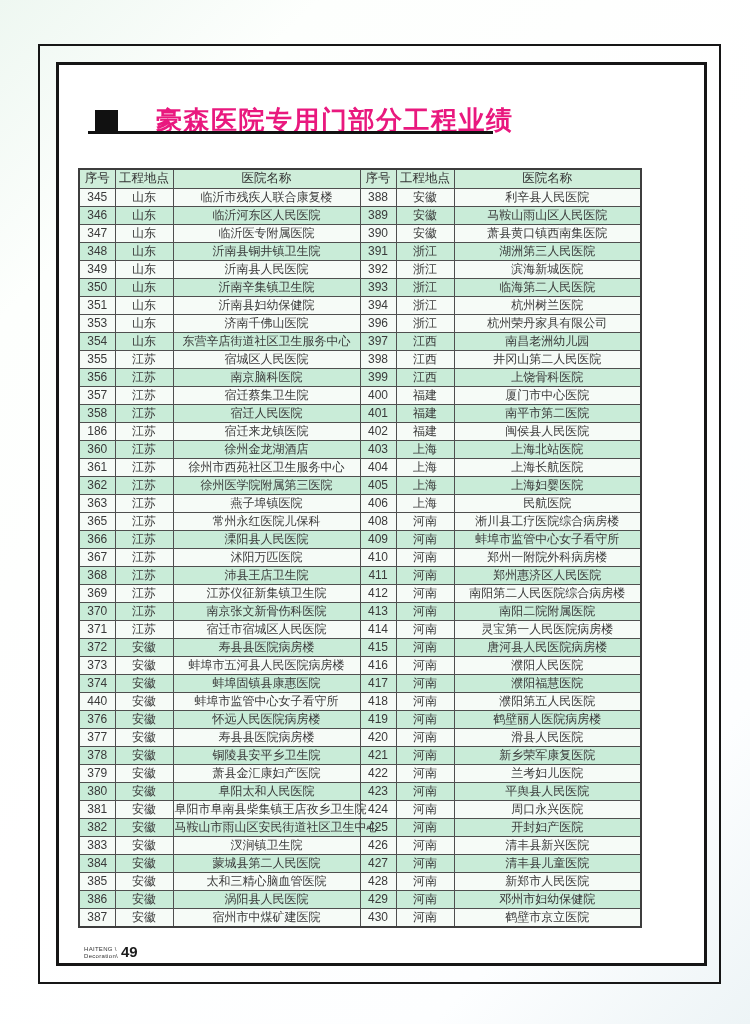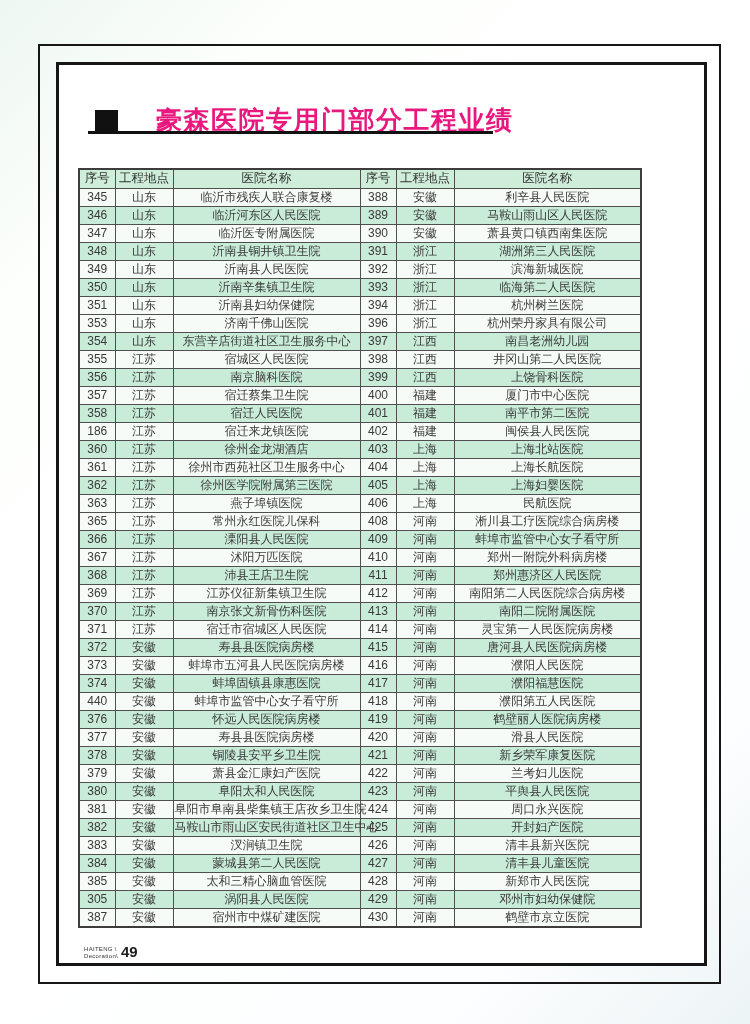--- a/index.html
+++ b/index.html
@@ -408,21 +408,21 @@
       </tr>
       <tr class="odd">
         <td>385</td>
         <td>安徽</td>
         <td class="name">太和三精心脑血管医院</td>
         <td>428</td>
         <td>河南</td>
         <td class="name">新郑市人民医院</td>
       </tr>
       <tr class="even">
-        <td>305</td>
+        <td>386</td>
         <td>安徽</td>
         <td class="name">涡阳县人民医院</td>
         <td>429</td>
         <td>河南</td>
         <td class="name">邓州市妇幼保健院</td>
       </tr>
       <tr class="odd">
         <td>387</td>
         <td>安徽</td>
         <td class="name">宿州市中煤矿建医院</td>

